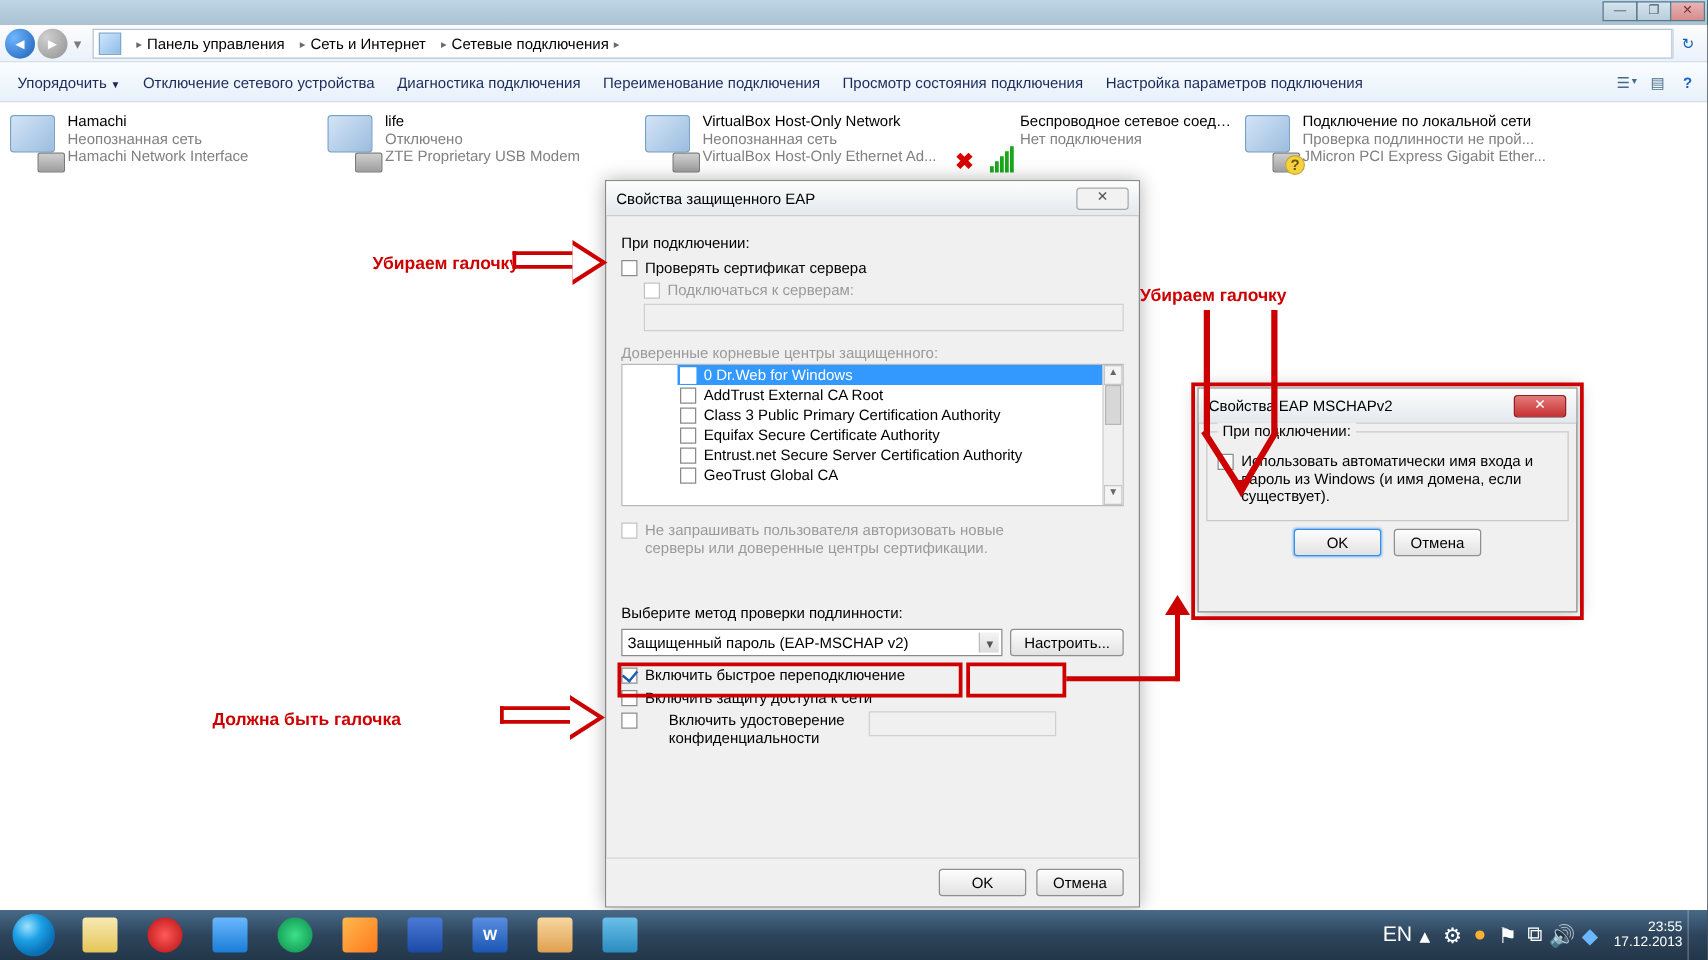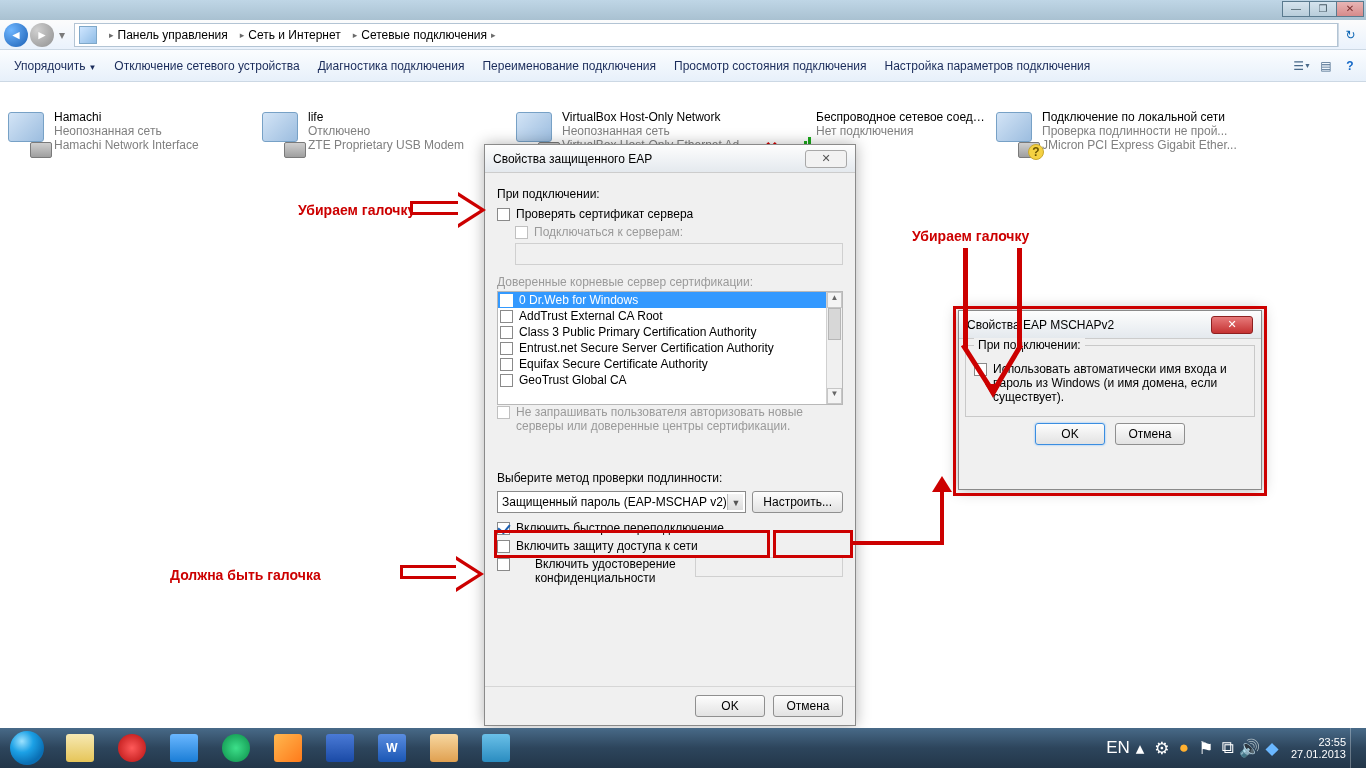--- a/index.html
+++ b/index.html
@@ -40,51 +40,51 @@
 
   .toolbar{height:32px;display:flex;align-items:center;background:linear-gradient(#fbfdff,#e7f0fa);border-bottom:1px solid #ccd8e4;padding:0 6px;}
   .tb-item{padding:4px 8px;color:var(--toolbar-link);white-space:nowrap;margin-right:2px;}
   .tb-item .drop{font-size:8px;margin-left:3px;}
   .tb-icons{margin-left:auto;display:flex;align-items:center;}
   .tb-ico{width:20px;height:20px;border:1px solid transparent;display:flex;align-items:center;justify-content:center;margin-left:4px;color:#4a6a8a;}
 
   .content{flex:1;position:relative;background:#fff;overflow:hidden;}
 
   
-  .conn-grid{display:flex;padding:8px 6px;flex-wrap:wrap;margin-top:20px;}
+  .conn-grid{display:flex;padding:8px 6px;flex-wrap:wrap;}
   .conn{display:flex;width:250px;margin-right:4px;margin-bottom:4px;}
   .conn .ico-box{width:48px;height:48px;position:relative;flex:0 0 48px;}
   .conn .ico-main{position:absolute;left:2px;top:2px;width:36px;height:30px;background:linear-gradient(135deg,#d3e4f6,#9cbddf);border:1px solid #77a1c6;border-radius:3px;}
   .conn .ico-sub{position:absolute;right:2px;bottom:0;width:22px;height:16px;background:linear-gradient(#cfcfcf,#9f9f9f);border:1px solid #7a7a7a;border-radius:2px;}
   .conn .ico-wifi{position:absolute;right:2px;bottom:0;width:22px;height:18px;display:flex;align-items:flex-end;}
   .conn .ico-wifi span{display:inline-block;width:3px;background:#1aa81a;margin-right:1px;}
   .conn .ico-redx{position:absolute;color:#d60000;font-weight:bold;right:0;bottom:-2px;font-size:18px;}
   .conn .ico-q{position:absolute;right:-2px;bottom:-2px;width:16px;height:16px;background:#f5d142;border-radius:50%;border:1px solid #c9a82e;color:#6b5400;text-align:center;line-height:14px;font-weight:bold;}
   .conn .info{flex:1;overflow:hidden;}
   .conn .info div{white-space:nowrap;overflow:hidden;text-overflow:ellipsis;line-height:14px;}
   .conn .info .n{color:#000;}
   .conn .info .s{color:var(--text-muted);}
 
   
-  .dlg{position:absolute;width:372px;border:1px solid var(--win-border);background:var(--win-inner);box-shadow:0 0 14px rgba(0,0,0,.3);}
+  .dlg{position:absolute;width:428px;border:1px solid var(--win-border);background:var(--win-inner);box-shadow:0 0 14px rgba(0,0,0,.3);}
   .dlg.eap{left:484px;top:144px;height:582px;}
   .dlg-title{height:28px;background:linear-gradient(#fdfdfd,#e4e9ee);display:flex;align-items:center;padding:0 8px;border-bottom:1px solid #ccc;}
   .dlg-close{margin-left:auto;width:42px;height:18px;border:1px solid #a8a8a8;border-radius:3px;text-align:center;line-height:14px;font-size:11px;color:#555;background:#f2f2f2;}
   .dlg-body{padding:10px 12px 8px;}
   .fld-lab{margin:4px 0 6px;}
   .chk-row{display:flex;align-items:flex-start;margin:4px 0;}
   .chk{width:13px;height:13px;border:1px solid #8a8a8a;background:#fff;margin-right:6px;margin-top:1px;flex:0 0 13px;position:relative;}
   .chk.checked::after{content:"";position:absolute;left:2px;top:-1px;width:6px;height:9px;border-right:2px solid #1a5fb4;border-bottom:2px solid #1a5fb4;transform:rotate(40deg);}
   .chk-lab{line-height:14px;}
   .chk-lab.dis{color:#9a9a9a;}
   .ind{margin-left:18px;}
   .txt-input{height:22px;border:1px solid #c0c0c0;background:#fff;width:100%;}
   .txt-input.dis{background:#f0f0f0;border-color:#d0d0d0;}
   .muted{color:#9a9a9a;}
-  .listbox{border:1px solid #b8b8b8;background:#fff;height:114px;position:relative;overflow:hidden;}
+  .listbox{border:1px solid #b8b8b8;background:#fff;height:114px;position:relative;overflow:hidden;padding-left:44px;}
   .listbox .itm{display:flex;align-items:center;height:16px;padding:0 2px;}
   .listbox .itm.sel{background:var(--win-blue);color:#fff;}
   .listbox .scrl{position:absolute;right:0;top:0;bottom:0;width:16px;background:#f0f0f0;border-left:1px solid #d0d0d0;display:flex;flex-direction:column;}
   .scrl .btn{height:16px;background:#f4f4f4;border:1px solid #c6c6c6;text-align:center;font-size:8px;color:#666;}
   .scrl .track{flex:1;position:relative;}
   .scrl .thumb{position:absolute;left:1px;right:1px;top:0;height:40%;background:#d7d7d7;border:1px solid #b6b6b6;}
   .btn-win{height:22px;min-width:70px;padding:0 10px;border:1px solid #8f8f8f;background:linear-gradient(#fdfdfd,#e2e2e2);border-radius:3px;display:inline-flex;align-items:center;justify-content:center;}
   .dlg-buttons{display:flex;justify-content:flex-end;gap:8px;padding:8px 12px;border-top:1px solid #d6d6d6;background:#f0f0f0;position:absolute;left:0;right:0;bottom:0;}
   .combo{height:22px;border:1px solid #8a8a8a;background:#fff;display:flex;align-items:center;padding:0 4px;position:relative;}
   .combo .dd{position:absolute;right:2px;top:2px;bottom:2px;width:16px;background:linear-gradient(#f4f4f4,#dcdcdc);border-left:1px solid #bcbcbc;text-align:center;font-size:9px;color:#555;line-height:18px;}
@@ -258,56 +258,56 @@
       </div>
 
       <div class="chk-row ind">
         <div class="chk" style="border-color:#c0c0c0;"></div>
         <div class="chk-lab dis">Подключаться к серверам:</div>
       </div>
       <div class="ind" style="margin-top:2px;margin-bottom:10px;">
           <div class="txt-input dis"></div>
         </div>
 
-      <div class="muted ind" style="margin-left:0;margin-bottom:2px;">Доверенные корневые сервер сертификации:</div>
+      <div class="muted ind" style="margin-left:0;margin-bottom:2px;">Доверенные корневые центры защищенного:</div>
       <div class="listbox">
         <div class="itm sel">
             <div class="chk" style="border-color:#fff;"></div>
             <span>0 Dr.Web for Windows</span>
           </div>
         <div class="itm">
             <div class="chk"></div>
             <span>AddTrust External CA Root</span>
           </div>
         <div class="itm">
             <div class="chk"></div>
             <span>Class 3 Public Primary Certification Authority</span>
           </div>
         <div class="itm">
             <div class="chk"></div>
-            <span>Entrust.net Secure Server Certification Authority</span>
+            <span>Equifax Secure Certificate Authority</span>
           </div>
         <div class="itm">
             <div class="chk"></div>
-            <span>Equifax Secure Certificate Authority</span>
+            <span>Entrust.net Secure Server Certification Authority</span>
           </div>
         <div class="itm">
             <div class="chk"></div>
             <span>GeoTrust Global CA</span>
           </div>
         <div class="scrl">
             <div class="btn">▲</div>
             <div class="track">
               <div class="thumb"></div>
             </div>
             <div class="btn">▼</div>
           </div>
       </div>
 
-      <div class="chk-row" style="margin-top:0;">
+      <div class="chk-row" style="margin-top:12px;">
         <div class="chk" style="border-color:#c0c0c0;"></div>
         <div class="chk-lab dis" style="max-width:310px;">Не запрашивать пользователя авторизовать новые серверы или доверенные центры сертификации.</div>
       </div>
 
       <div style="height:30px;"></div>
 
       <div class="fld-lab">Выберите метод проверки подлинности:</div>
       <div style="display:flex;gap:6px;">
         <div class="combo" style="flex:1;">
           <span>Защищенный пароль (EAP-MSCHAP v2)</span>
@@ -422,19 +422,19 @@
       <div class="sm">EN</div>
       <div class="sm">▴</div>
       <div class="sm">⚙</div>
       <div class="sm" style="color:#ffb030;">●</div>
       <div class="sm">⚑</div>
       <div class="sm">⧉</div>
       <div class="sm">🔊</div>
       <div class="sm" style="color:#6ab7ff;">◆</div>
       <div class="clock">
         <div>23:55</div>
-        <div>27.01.2013</div>
+        <div>17.12.2013</div>
       </div>
       <div class="showdesk"></div>
     </div>
   </div>
 
 </div>
 
 </body></html>

